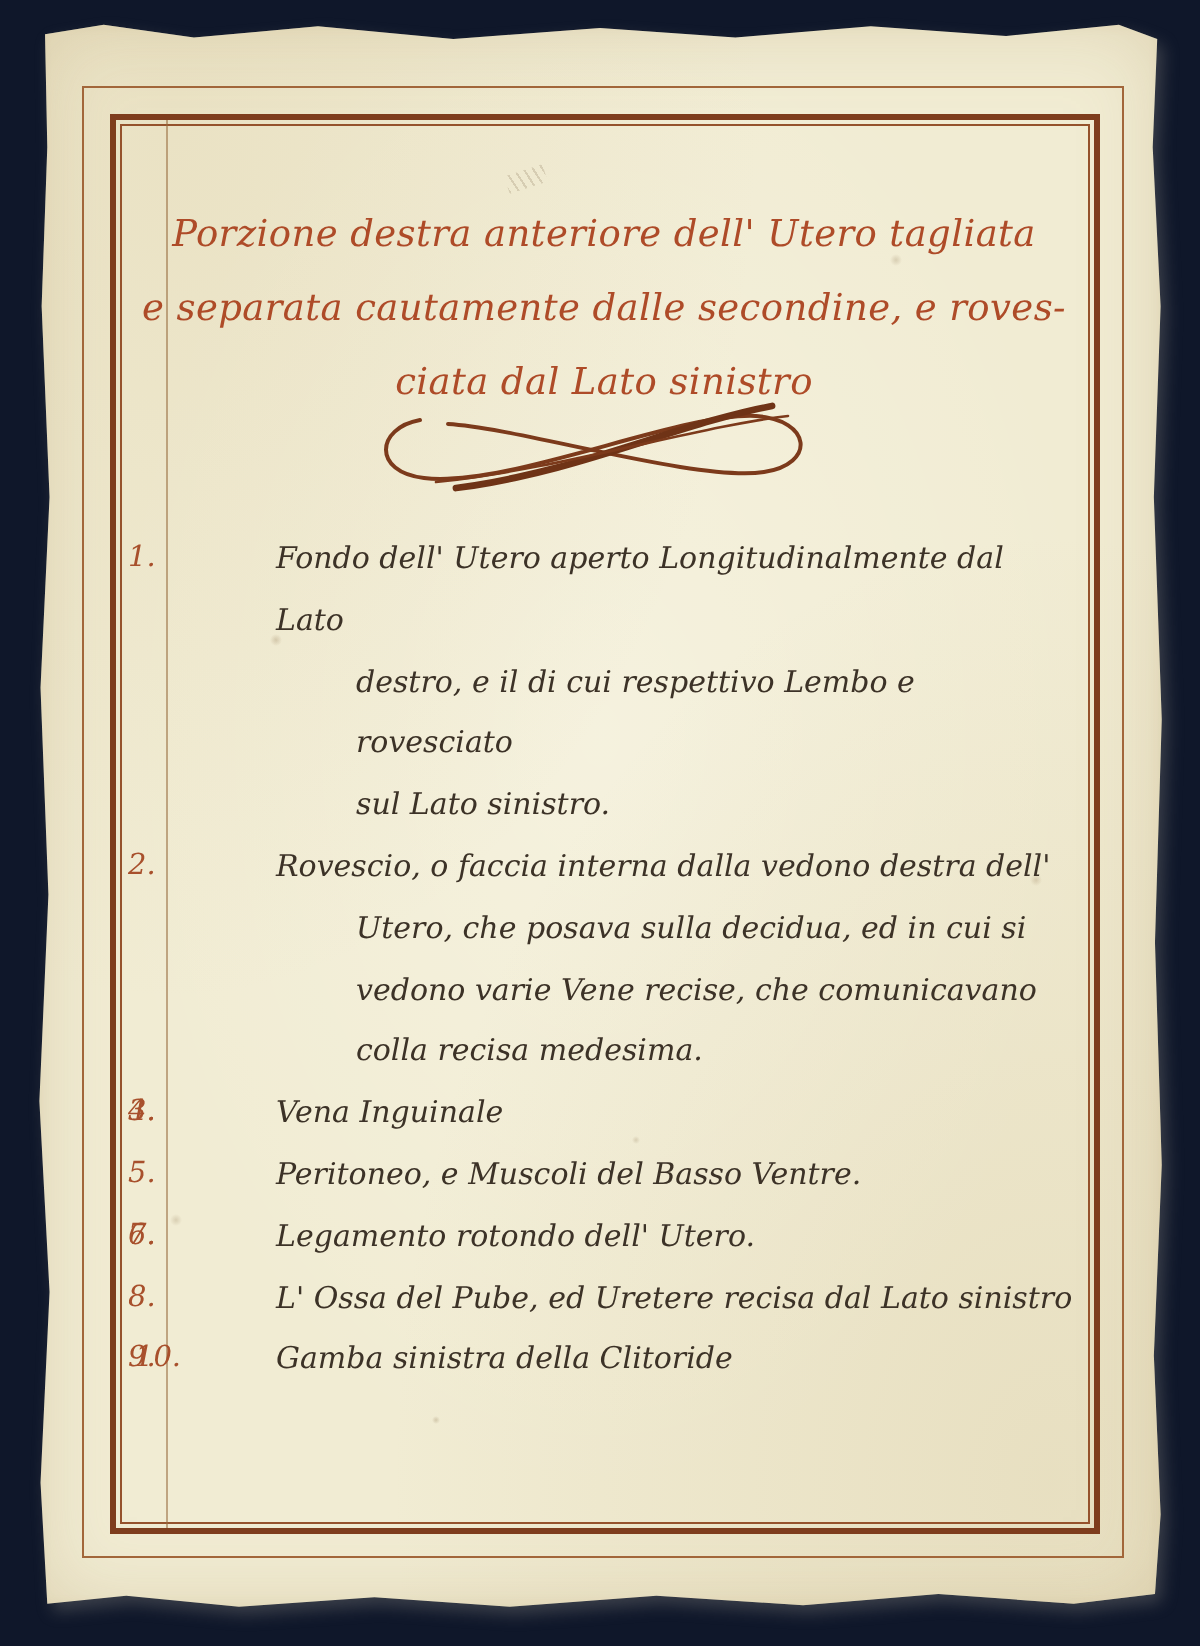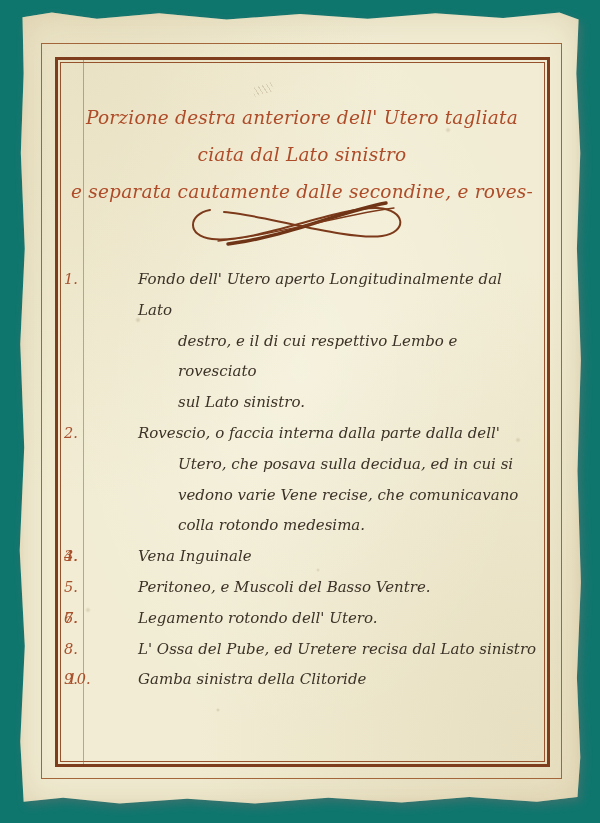--- a/index.html
+++ b/index.html
@@ -1,17 +1,17 @@
 <!DOCTYPE html>
 <html><head>
 <meta charset="utf-8">
 <style>
   html,body{margin:0;padding:0;background:#ffffff;}
   .stage{
-    position:relative;width:600px;height:823px;background:#0f766e;
+    position:relative;width:600px;height:823px;background:#0f172a;
     overflow:hidden;font-family:"DejaVu Serif", serif;
   }
   .paper-wrap{
     position:absolute;left:18px;top:10px;width:564px;height:795px;
     filter:drop-shadow(3px 4px 4px rgba(110,110,110,.45));
   }
   .paper{
     position:absolute;inset:0;
     background-color:#f1ecd3;
     background-image:
@@ -79,22 +79,22 @@
 
       <div class="rule-outer"></div>
       <div class="rule-inner">
         <div class="rule-inner2"></div>
       </div>
       <div class="margin-rule"></div>
       <div class="pencil-mark"></div>
 
       <div class="title" style="color:#ae4b28;">
         <div>Porzione destra anteriore dell' Utero tagliata</div>
+        <div>e separata cautamente dalle secondine, e roves-</div>
         <div>ciata dal Lato sinistro</div>
-        <div>e separata cautamente dalle secondine, e roves-</div>
       </div>
 
       <svg class="flourish" width="236" height="54" viewBox="0 0 236 54" fill="none">
         <path d="M28 12 C6 16 4 38 30 41 C72 46 158 8 196 10 C224 12 226 34 200 38 C166 43 78 16 42 14" stroke="#7c3a1b" stroke-width="2" stroke-linecap="round"></path>
         <path d="M46 46 C108 38 156 14 204 5" stroke="#6f3316" stroke-width="3.4" stroke-linecap="round"></path>
         <path d="M36 43 C96 37 168 15 212 10" stroke="#7c3a1b" stroke-width="1.3" stroke-linecap="round"></path>
       </svg>
 
       <div class="list" style="color:#3c3227;">
 
@@ -103,24 +103,24 @@
           <div class="txt">
             <div>Fondo dell' Utero aperto Longitudinalmente dal Lato</div>
             <div class="cont">destro, e il di cui respettivo Lembo e rovesciato</div>
             <div class="cont">sul Lato sinistro.</div>
           </div>
         </div>
 
         <div class="row">
           <span class="num" style="color:#a8502c;">2.</span>
           <div class="txt">
-            <div>Rovescio, o faccia interna dalla parte dalla dell'</div>
+            <div>Rovescio, o faccia interna dalla vedono destra dell'</div>
             <div class="cont">Utero, che posava sulla decidua, ed in cui si</div>
             <div class="cont">vedono varie Vene recise, che comunicavano</div>
-            <div class="cont">colla rotondo medesima.</div>
+            <div class="cont">colla recisa medesima.</div>
           </div>
         </div>
 
         <div class="row">
           <span class="num" style="color:#a8502c;">3.</span>
         </div>
 
         <div class="row">
           <span class="num" style="color:#a8502c;">4.</span>
           <div class="txt">

